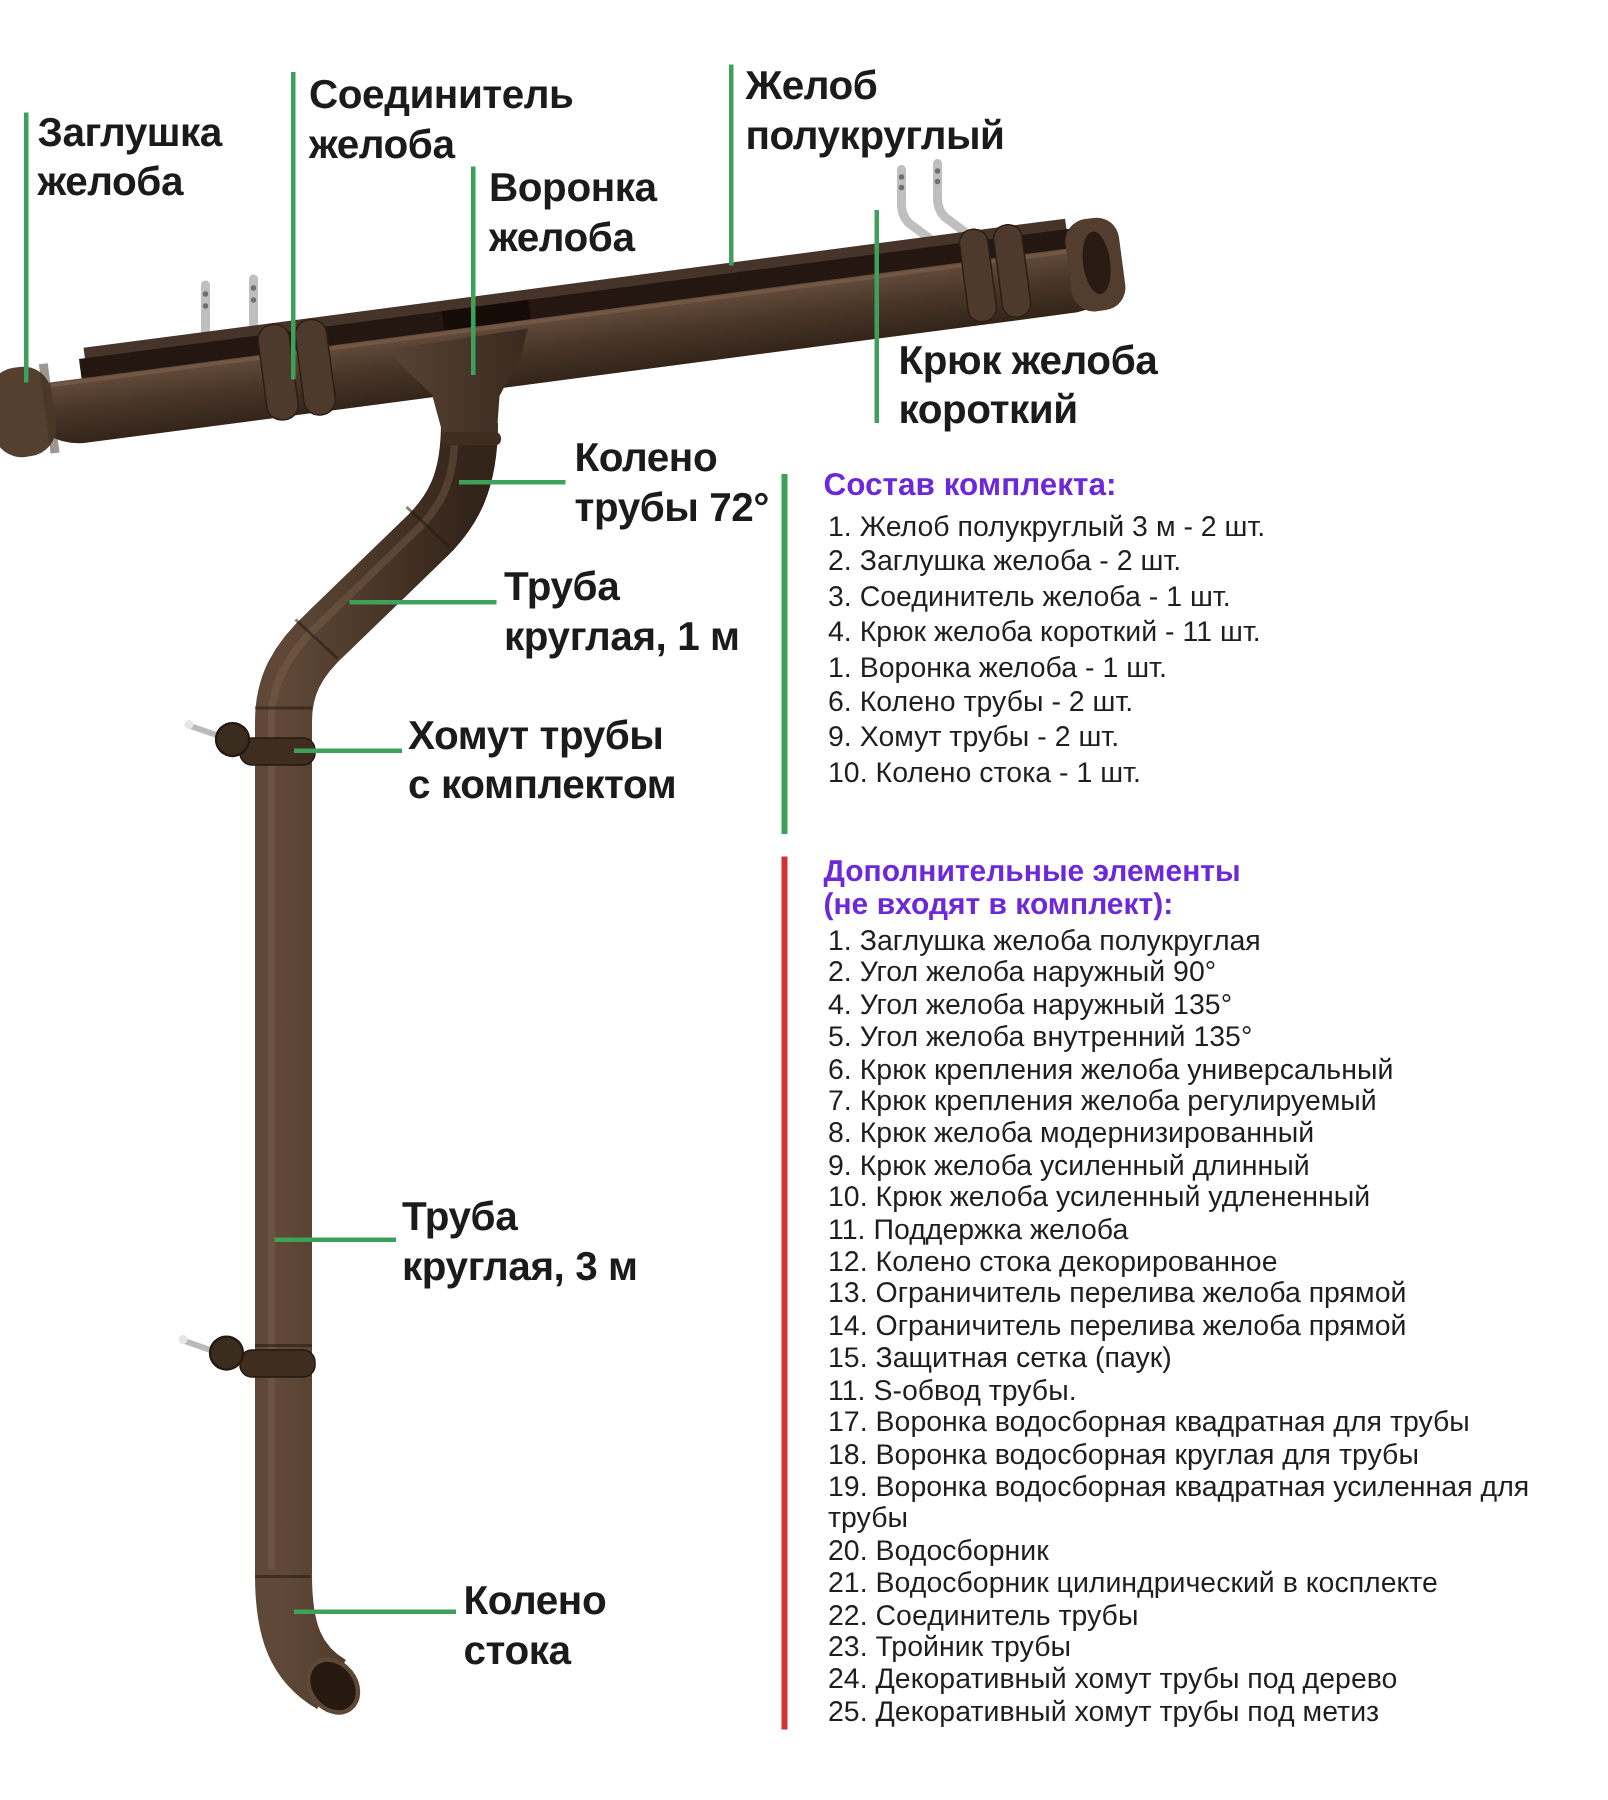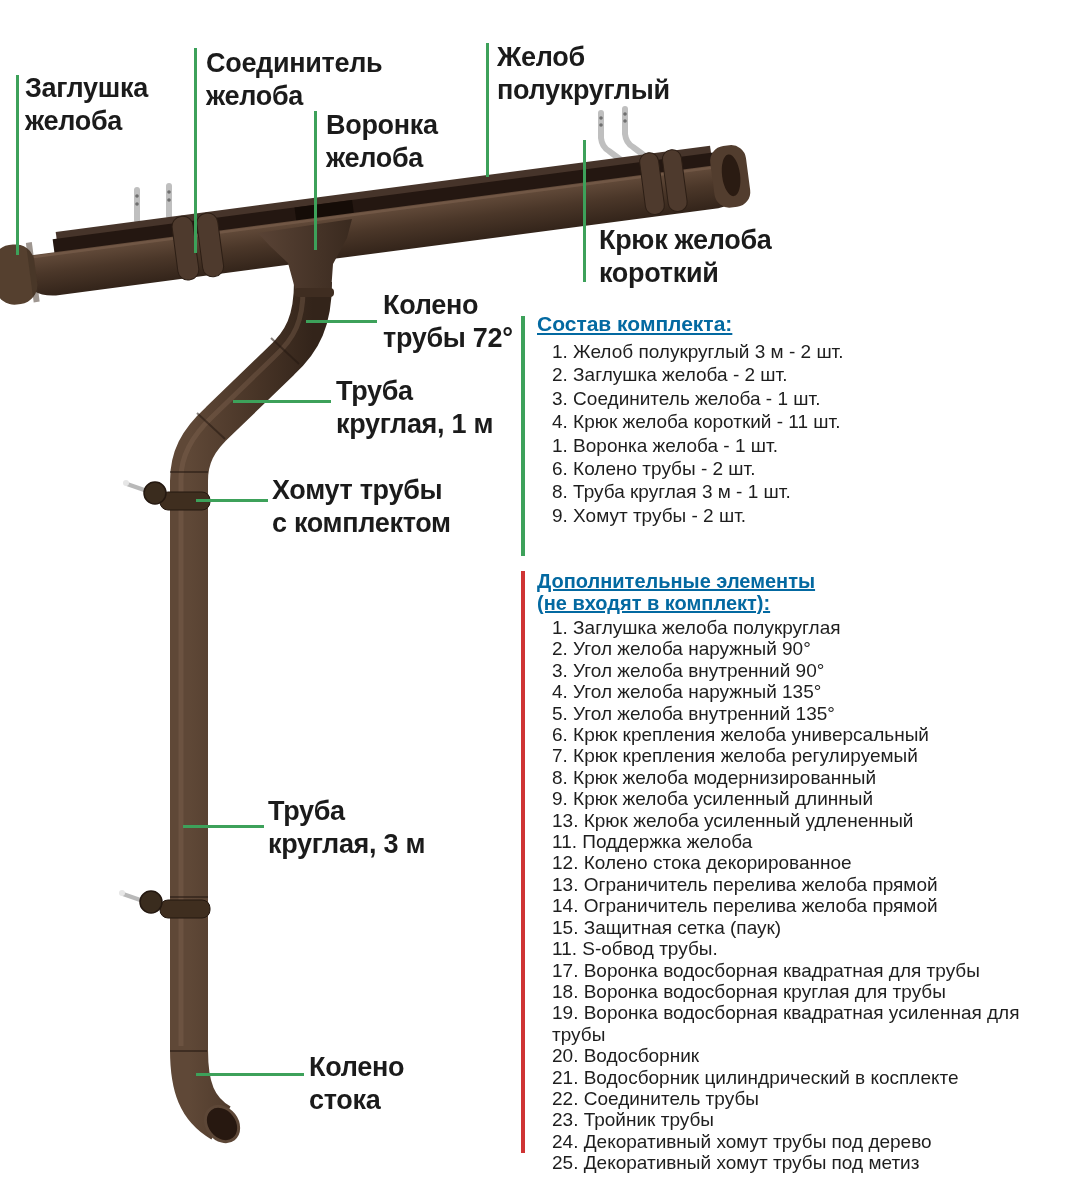--- a/index.html
+++ b/index.html
@@ -12,22 +12,22 @@
     position:absolute;font-weight:700;font-size:27px;line-height:33px;color:#1b1b1b;
     white-space:pre-line;letter-spacing:-0.3px;
   }
   .vline{position:absolute;width:3px;background:#3da15a;}
   .hline{position:absolute;height:3px;background:#3da15a;}
   .bar{position:absolute;}
   .bar.green{width:4px;background:#3da15a;}
   .bar.red{width:4px;background:#cf3434;}
   .panel{position:absolute;color:#1e1e1e;}
   .panel h2{
-    margin:0 0 5px 4px;font-size:21px;line-height:23px;font-weight:700;
-    text-decoration:underline;color:#0369a1;
+    margin:0 0 5px 16px;font-size:21px;line-height:23px;font-weight:700;
+    color:#6d28d9;
   }
   .panel .item{font-size:19px;margin-left:19px;}
   #kit-panel .item{line-height:23.4px;}
   #extras-panel .item{line-height:21.4px;}
   #extras-panel h2{font-size:20px;line-height:22px;margin-bottom:3px;}
 </style>
 </head>
 <body>
 
 <div id="canvas">
@@ -158,43 +158,42 @@
   <section class="panel" id="kit-panel" style="left:533px;top:312px;width:430px">
     <h2>Состав комплекта:</h2>
     <div>
 
     <div class="item">1. Желоб полукруглый 3 м - 2 шт.</div>
         <div class="item">2. Заглушка желоба - 2 шт.</div>
         <div class="item">3. Соединитель желоба - 1 шт.</div>
         <div class="item">4. Крюк желоба короткий - 11 шт.</div>
         <div class="item">1. Воронка желоба - 1 шт.</div>
         <div class="item">6. Колено трубы - 2 шт.</div>
-        <div class="item">8. Труба круглая 3 м - 1 шт.</div>
         <div class="item">9. Хомут трубы - 2 шт.</div>
+        <div class="item">10. Колено стока - 1 шт.</div>
       </div>
   </section>
 
   <div class="bar red" style="left:521px;top:571px;height:582px"></div>
   <section class="panel" id="extras-panel" style="left:533px;top:570px;width:530px">
     <h2>
       <span style="display:block">Дополнительные элементы</span>
       <span style="display:block">(не входят в комплект):</span>
     </h2>
     <div>
 
     <div class="item">1. Заглушка желоба полукруглая</div>
         <div class="item">2. Угол желоба наружный 90°</div>
-        <div class="item">3. Угол желоба внутренний 90°</div>
         <div class="item">4. Угол желоба наружный 135°</div>
         <div class="item">5. Угол желоба внутренний 135°</div>
         <div class="item">6. Крюк крепления желоба универсальный</div>
         <div class="item">7. Крюк крепления желоба регулируемый</div>
         <div class="item">8. Крюк желоба модернизированный</div>
         <div class="item">9. Крюк желоба усиленный длинный</div>
-        <div class="item">13. Крюк желоба усиленный удлененный</div>
+        <div class="item">10. Крюк желоба усиленный удлененный</div>
         <div class="item">11. Поддержка желоба</div>
         <div class="item">12. Колено стока декорированное</div>
         <div class="item">13. Ограничитель перелива желоба прямой</div>
         <div class="item">14. Ограничитель перелива желоба прямой</div>
         <div class="item">15. Защитная сетка (паук)</div>
         <div class="item">11. S-обвод трубы.</div>
         <div class="item">17. Воронка водосборная квадратная для трубы</div>
         <div class="item">18. Воронка водосборная круглая для трубы</div>
         <div class="item">19. Воронка водосборная квадратная усиленная для трубы</div>
         <div class="item">20. Водосборник</div>

